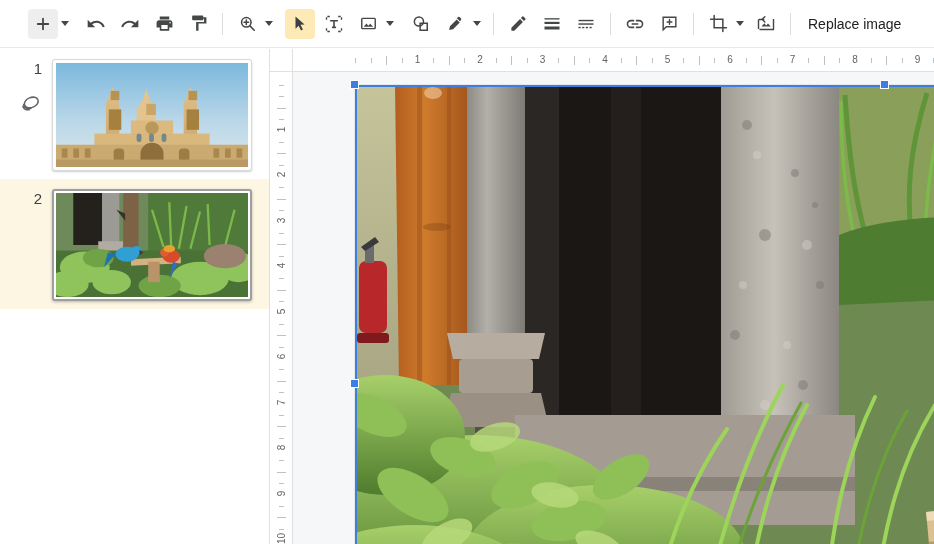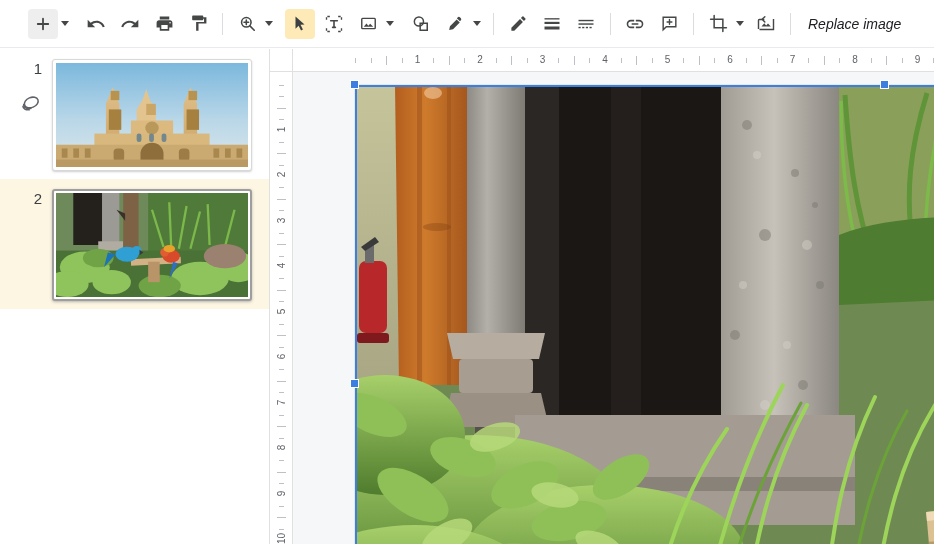--- a/index.html
+++ b/index.html
@@ -13,21 +13,20 @@
   #app { position: relative; width: 934px; height: 544px; }
 
   
   #toolbar {
     position: absolute; left: 0; top: 0; width: 934px; height: 48px;
     background: #ffffff;
     border-bottom: 1px solid #e8eaed;
     display: flex; align-items: center;
     padding-left: 28px;
     overflow: hidden;
-    font-style: italic;
   }
   .tb-btn {
     height: 30px; min-width: 30px;
     display: flex; align-items: center; justify-content: center;
     border-radius: 4px; cursor: pointer;
     color: #444746;
     flex: 0 0 auto;
   }
   .tb-btn.active { background: #fdeab6; }
   .tb-btn.pressed { background: #eeeeee; }

